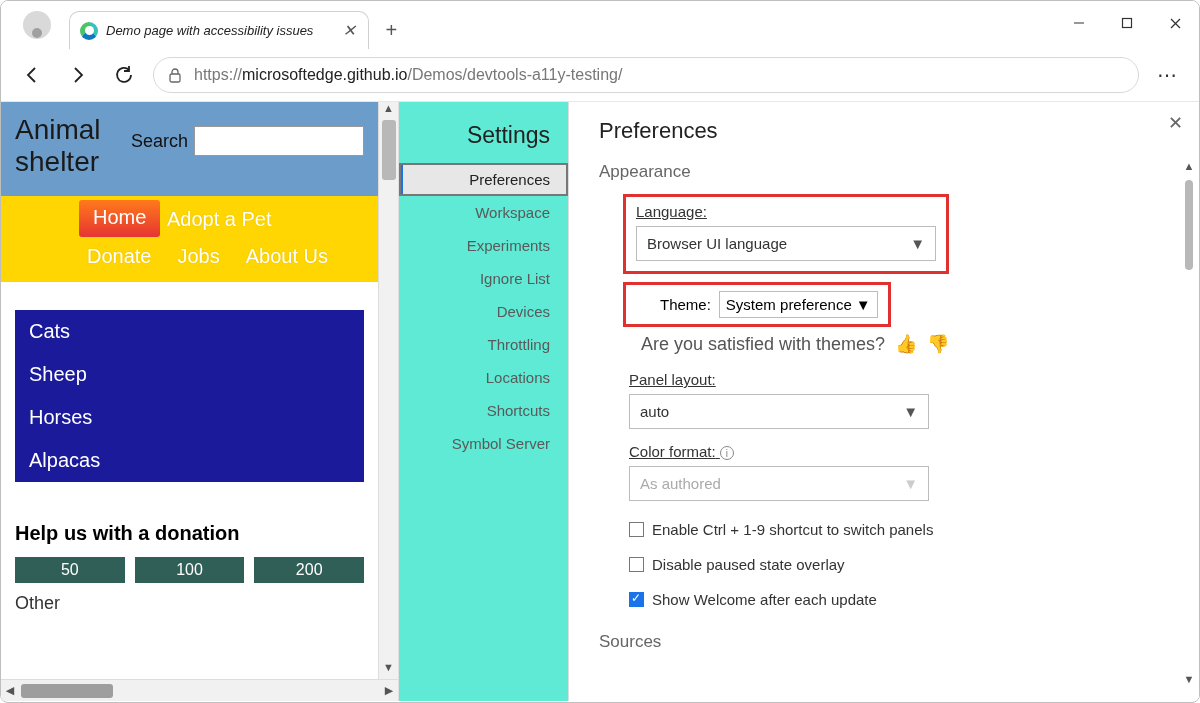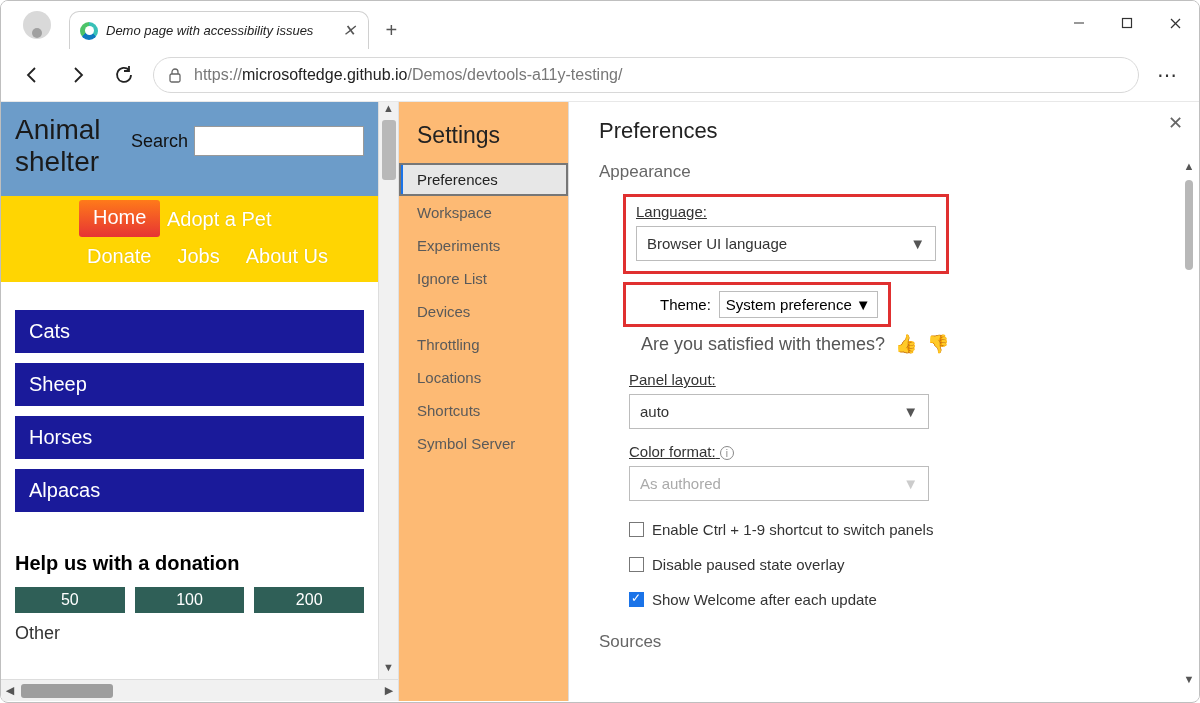--- a/index.html
+++ b/index.html
@@ -134,21 +134,21 @@
     background: linear-gradient(#ff7a1a, #e63434);
     color: #fff;
     padding: 6px 14px 8px;
     font-size: 20px;
     border-radius: 3px;
   }
   .nav-link { color: #fff; font-size: 20px; font-weight: 500; text-shadow: 0 0 2px rgba(0,0,0,0.1);}
   .nav-row1 { width: 100%; display:flex; gap: 30px; padding-left: 92px; height: 34px; align-items:center;}
   .nav-row2 { width: 100%; display:flex; gap: 26px; padding-left: 12px; height: 32px; align-items:center;}
 
-  .animals { padding: 28px 14px 14px; display:flex; flex-direction:column; gap:10px; }
+  .animals { padding: 28px 14px 14px; display:flex; flex-direction:column; gap:0; }
   .animal-item { background: #1a1a9a; color:#fff; padding: 10px 14px; font-size: 20px; }
 
   .donate-section { padding: 10px 14px 18px; }
   .donate-title { font-size: 20px; font-weight: bold; margin: 16px 0 12px; }
   .donate-row { display:flex; gap:10px; }
   .donate-chip { flex:1; background:#2f5f57; color:#fff; text-align:center; padding:4px 0; font-size:16px;}
   .other-text { margin-top:10px; font-size:18px; color:#333;}
 
   
   .v-scroll { position:absolute; right:0; top:0; bottom:22px; width:20px; background:#f1f1f1; border-left:1px solid #ddd;}
@@ -161,22 +161,23 @@
   
   .devtools {
     flex: 1;
     display: flex;
     background: #fff;
     position: relative;
   }
   .dt-sidebar {
     width: 170px;
     border-right: 1px solid #ddd;
-    background: #fdba74;
+    background: #5eead4;
     padding-top: 12px;
+    text-align: right;
   }
   .dt-h1 { font-size: 23px; font-weight: 500; padding: 8px 18px 14px; color:#222; }
   .dt-item { padding: 8px 18px; font-size: 15px; color: #5a5a5a; cursor:default; }
   .dt-item.active { background: #e7e7e7; color:#222; border-left: 4px solid #1a73e8; padding-left:14px; outline: 2px solid #777; outline-offset:-2px;}
 
   .dt-body { flex:1; padding: 10px 30px 0 30px; position:relative; overflow:hidden;}
   .dt-title { font-size: 22px; font-weight: 500; margin: 6px 0 18px; color:#222;}
   .dt-section-h { font-size: 17px; color: #666; margin: 10px 0 12px; }
   .field { margin: 6px 0 14px; padding-left: 30px; }
   .field-label { font-size: 15px; color:#333; margin-bottom:6px; display:block;text-decoration:underline;}

